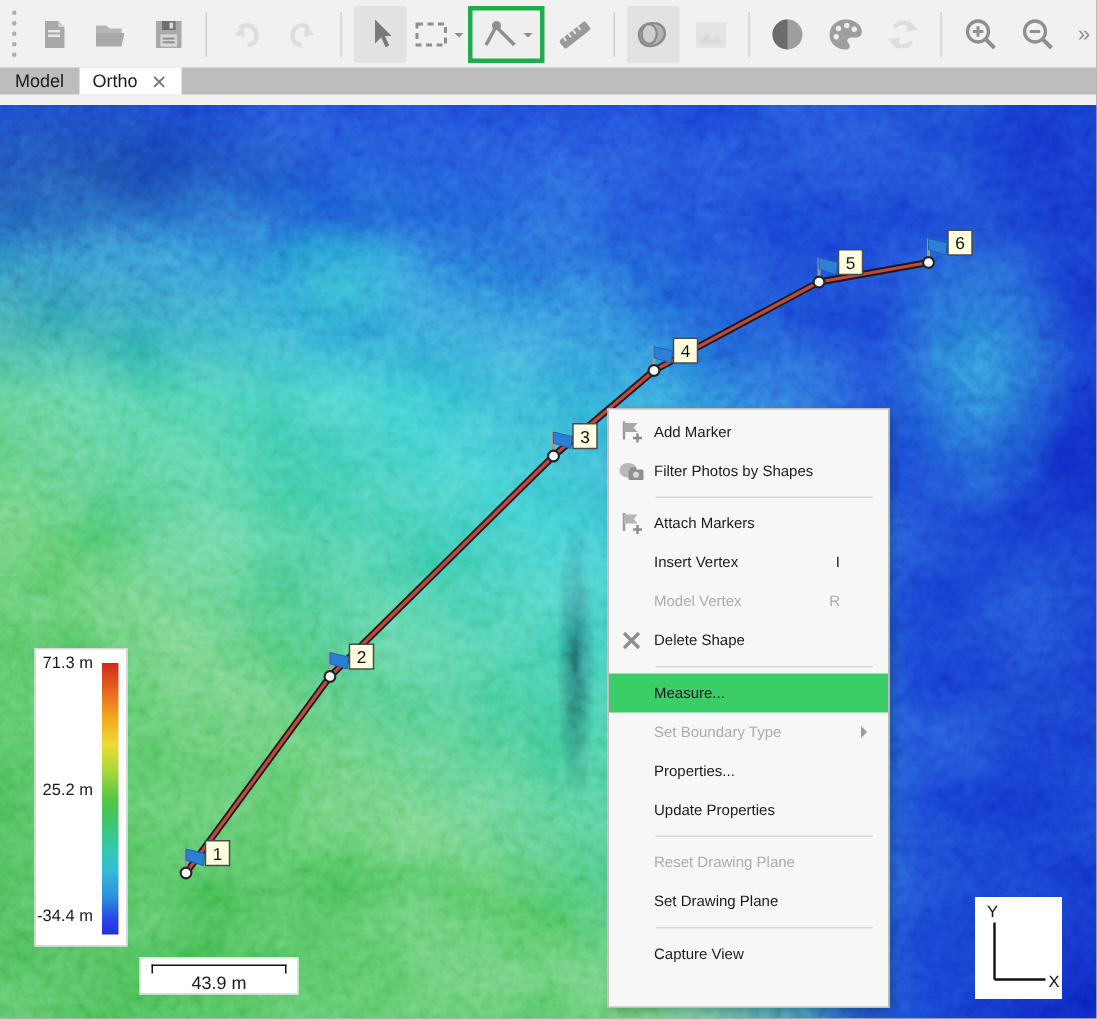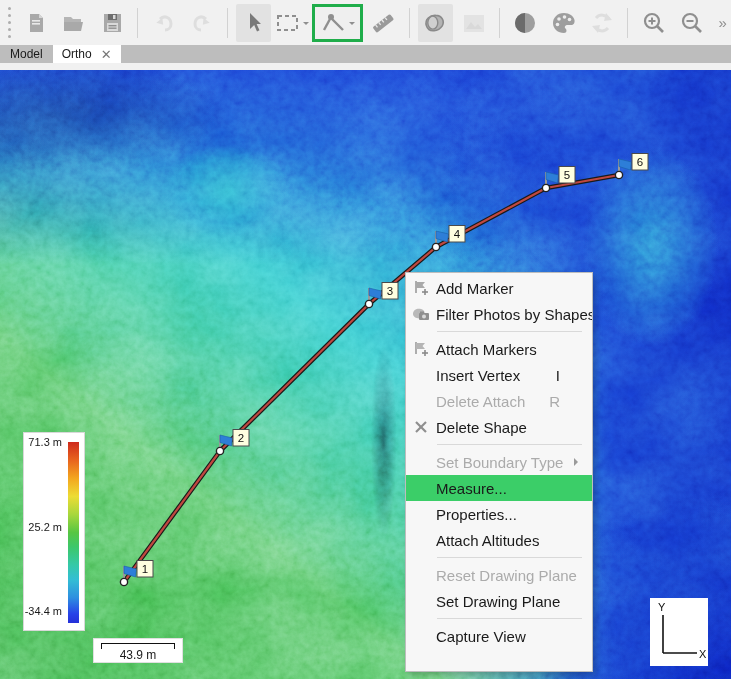--- a/index.html
+++ b/index.html
@@ -52,33 +52,33 @@
           border:1px solid #D8D8D8;font-size:11px;}
   .legend .ramp{position:absolute;right:5px;top:9px;width:11px;height:181px;
     background:linear-gradient(to bottom,#CE2A1C 0%,#E8641E 10%,#F3A61F 20%,#EDDC35 30%,
       #A8D73C 40%,#57C643 50%,#3DC76B 58%,#35C9A8 68%,#33BED4 76%,#2E8FE0 86%,#2742E8 95%,#2430D8 100%);}
   .legend .lab{position:absolute;right:22px;white-space:nowrap;}
   .legend .lab.max{top:3px;}
   .legend .lab.mid{top:88px;}
   .legend .lab.min{top:172px;}
 
   
-  .scalebar{position:absolute;left:93px;top:568px;width:90px;height:25px;background:#fff;
+  .scalebar{position:absolute;left:93px;top:568px;width:106px;height:25px;background:#fff;
             border:1px solid #E0E0E0;font-size:12px;text-align:center;}
   .scalebar .bracket{margin:4px 7px 0 7px;height:6px;border-top:1.5px solid #111;
                      border-left:1.5px solid #111;border-right:1.5px solid #111;}
   .scalebar .txt{margin-top:0px;line-height:13px;}
 
   
   .axisbox{position:absolute;left:650px;top:528px;width:58px;height:68px;background:#fff;}
 
   
   .ctxmenu{position:absolute;left:405px;top:202px;width:188px;height:400px;background:#F7F7F7;
            border:1px solid #BDBDBD;box-shadow:3px 3px 6px rgba(0,0,0,.22);
-           padding-top:2px;font-size:15px;overflow:hidden;}
+           padding-top:2px;font-size:10px;overflow:hidden;}
   .mi{display:flex;align-items:center;height:26px;padding-right:8px;cursor:default;}
   .mi .mic{width:30px;display:flex;align-items:center;justify-content:center;flex:0 0 30px;}
   .mi .mlabel{flex:1;white-space:nowrap;}
   .mi .mshort{margin-right:24px;}
   .mi .subarrow{width:0;height:0;border:4px solid transparent;border-left-color:#9a9a9a;
                 margin-right:2px;}
   .mi.disabled{color:#ABABAB;}
   .mi.hl{background:#3BCE68;}
   .msep{height:1px;background:#D9D9D9;margin:4px 10px 4px 31px;}
 </style>
@@ -389,49 +389,49 @@
           </span>
           <span class="mlabel">Attach Markers</span>
         </div>
         <div class="mi">
           <span class="mic"></span>
           <span class="mlabel">Insert Vertex</span>
           <span class="mshort">I</span>
         </div>
         <div class="mi disabled">
           <span class="mic"></span>
-          <span class="mlabel">Delete Attach</span>
+          <span class="mlabel">Model Vertex</span>
           <span class="mshort">R</span>
         </div>
         <div class="mi">
           <span class="mic">
             <svg width="18" height="18">
               <line x1="4" y1="4" x2="14" y2="14" stroke="#8f8f8f" stroke-width="2.2"></line>
               <line x1="14" y1="4" x2="4" y2="14" stroke="#8f8f8f" stroke-width="2.2"></line>
             </svg>
           </span>
           <span class="mlabel">Delete Shape</span>
         </div>
         <div class="msep"></div>
+        <div class="mi hl">
+          <span class="mic"></span>
+          <span class="mlabel">Measure...</span>
+        </div>
         <div class="mi disabled">
           <span class="mic"></span>
           <span class="mlabel">Set Boundary Type</span>
           <span class="subarrow"></span>
         </div>
-        <div class="mi hl">
-          <span class="mic"></span>
-          <span class="mlabel">Measure...</span>
-        </div>
         <div class="mi">
           <span class="mic"></span>
           <span class="mlabel">Properties...</span>
         </div>
         <div class="mi">
           <span class="mic"></span>
-          <span class="mlabel">Attach Altitudes</span>
+          <span class="mlabel">Update Properties</span>
         </div>
         <div class="msep"></div>
         <div class="mi disabled">
           <span class="mic"></span>
           <span class="mlabel">Reset Drawing Plane</span>
         </div>
         <div class="mi">
           <span class="mic"></span>
           <span class="mlabel">Set Drawing Plane</span>
         </div>

